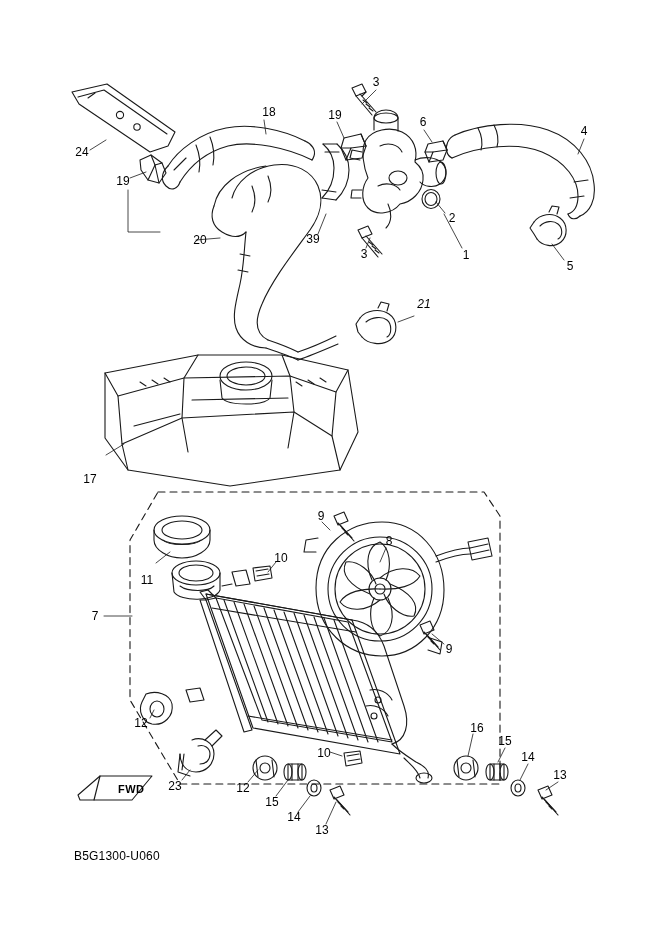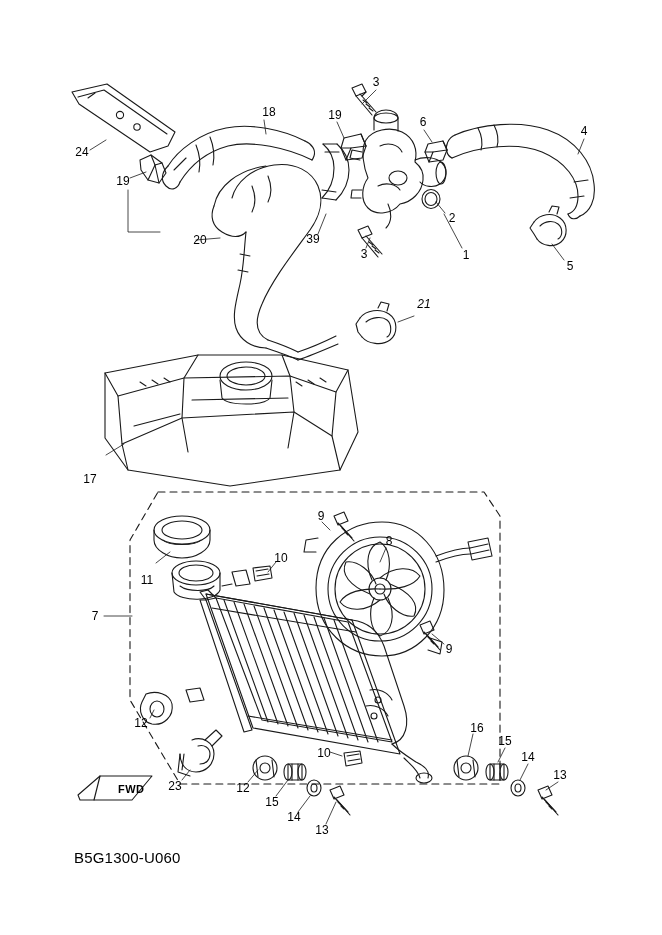--- a/index.html
+++ b/index.html
@@ -31,21 +31,21 @@
     font-family: "Liberation Sans", sans-serif;
     font-size: 12px;
     color: #000000;
     white-space: nowrap;
     transform: translate(-50%, -50%);
     line-height: 1;
   }
   .part-code {
     position: absolute;
     font-family: "Liberation Sans", sans-serif;
-    font-size: 15px;
+    font-size: 12px;
     color: #000000;
     left: 62px;
     top: 849px;
     letter-spacing: 0.2px;
     padding-left: 12px;
   }
   .fwd-label {
     position: absolute;
     font-family: "Liberation Sans", sans-serif;
     font-size: 11px;

